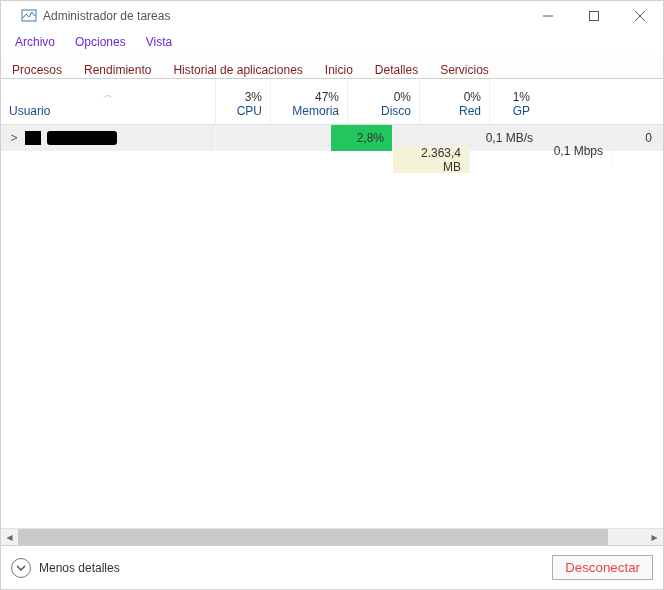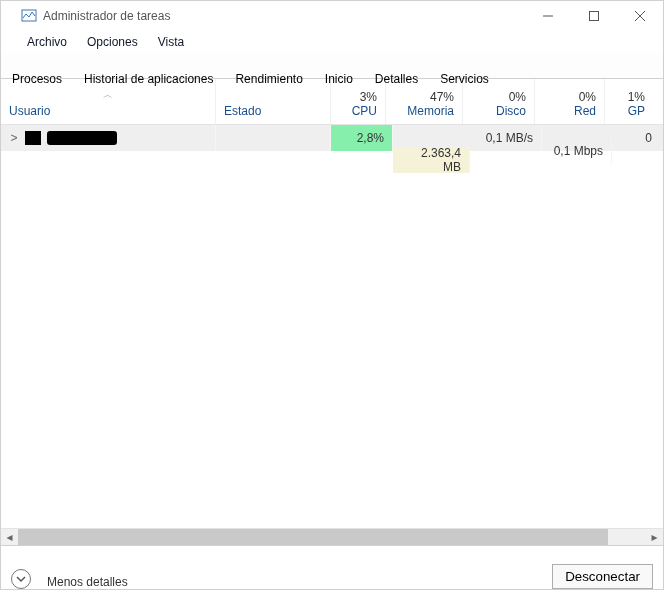--- a/index.html
+++ b/index.html
@@ -26,42 +26,42 @@
   .win-controls { display:flex; }
   .win-btn {
     width: 46px; height: 30px;
     display:flex; align-items:center; justify-content:center;
     color:#555;
   }
   .win-btn svg { width:10px; height:10px; stroke:#555; stroke-width:1; fill:none; }
   .menubar {
     height: 22px;
     display:flex; align-items:center;
-    padding: 0 18px;
-    background:#fff;
-    color:#0f172a;
+    padding: 0 6px;
+    background:#fff;
+    color:#6d28d9;
     gap: 4px;
   }
   .menubar .menu-item { padding: 2px 8px; }
   .tabbar {
     display:flex;
     align-items:flex-end;
     border-bottom:1px solid #d0d0d0;
     background:#fdfdfd;
     height: 26px;
     padding: 0;
   }
   .tab {
     padding: 4px 10px;
     border:1px solid transparent;
     border-bottom:none;
-    color:#000000;
+    color:#7f1d1d;
     background:transparent;
     position:relative;
-    top:12px;
+    top:3px;
   }
   .tab.active {
     background:#fff;
     border-color:#d0d0d0;
     border-bottom:1px solid #fff;
   }
   .content {
     flex:1;
     display:flex;
     flex-direction:column;
@@ -111,21 +111,21 @@
   .cell:last-child{border-right:none;}
   .cell-user { width:215px; justify-content:flex-start; gap:6px; text-align:left;}
   .expand-caret { width:10px; text-align:center; color:#666;}
   .user-icon { width:16px; height:14px; display:inline-block;}
   .user-blob {
     width: 70px; height:14px;
     background:#000; border-radius:3px;
     display:inline-block;
   }
   .cell-status { width:115px; justify-content:flex-start;}
-  .cell-cpu { width:62px; background:#86efac;}
+  .cell-cpu { width:62px; background:#22c55e;}
   .cell-mem { width:77px; background:#f6f2d8;margin-top:44px;}
   .cell-disk { width:72px; }
   .cell-net { width:70px;margin-top:25px; }
   .cell-gpu { width:48px; }
   .hscroll {
     height:17px;
     border-top:1px solid #e3e3e3;
     background:#f0f0f0;
     display:flex;
     align-items:stretch;
@@ -136,37 +136,37 @@
   }
   .hscroll .track { flex:1; background:#f0f0f0; position:relative;}
   .hscroll .thumb {
     position:absolute; left:0; top:0; bottom:0;
     width:94%; background:#c9c9c9;
   }
   .footer {
     height:44px;
     border-top:1px solid #d0d0d0;
     display:flex;
-    align-items:flex-end;
+    align-items:center;
     padding: 0 10px;
-    gap:16px;
+    gap:8px;
     background:#fff;
   }
   .fewer-icon {
     width:20px; height:20px;
     border:1px solid #777; border-radius:50%;
     display:flex; align-items:center; justify-content:center;
   }
   .fewer-icon svg { width:10px; height:10px; stroke:#555; stroke-width:1.5; fill:none;}
   .footer-spacer { flex:1; }
   .disconnect-btn {
     padding: 4px 12px;
     border:1px solid #adadad;
     background:#f9f9f9;
-    color:#000000;
+    color:#ef4444;
   }
 </style>
 </head>
 <body>
 
 <div class="window">
 
   <div class="titlebar">
     <div class="title">
       <span class="title-icon">
@@ -199,36 +199,33 @@
   </div>
 
   <div class="menubar">
     <div class="menu-item">Archivo</div>
     <div class="menu-item">Opciones</div>
     <div class="menu-item">Vista</div>
   </div>
 
   <div class="tabbar">
     <div class="tab">Procesos</div>
+    <div class="tab">Rendimiento</div>
     <div class="tab">Historial de aplicaciones</div>
-    <div class="tab">Rendimiento</div>
     <div class="tab">Inicio</div>
     <div class="tab">Detalles</div>
     <div class="tab">Servicios</div>
   </div>
 
   <div class="content">
 
     <div class="grid-header">
       <div class="col col-user">
         <div class="sort-caret">︿</div>
         <div class="lbl">Usuario</div>
-      </div>
-      <div class="col col-status">
-        <div class="lbl">Estado</div>
       </div>
       <div class="col col-cpu">
         <div class="pct">3%</div>
         <div class="lbl">CPU</div>
       </div>
       <div class="col col-mem">
         <div class="pct">47%</div>
         <div class="lbl">Memoria</div>
       </div>
       <div class="col col-disk">

